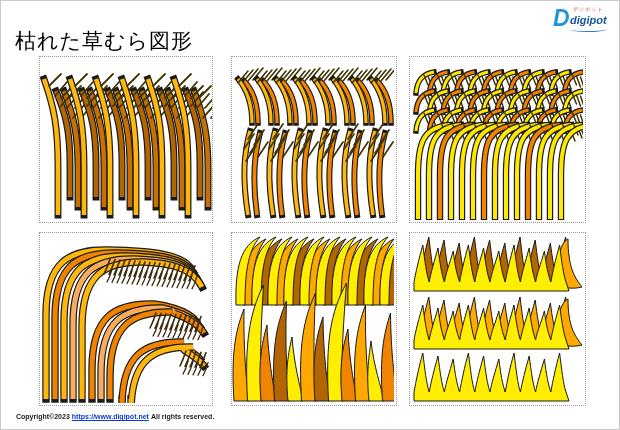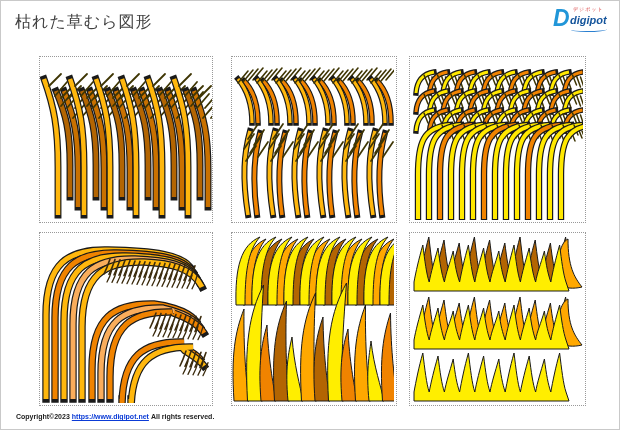--- a/index.html
+++ b/index.html
@@ -2,21 +2,21 @@
 <html><head>
 <meta charset="utf-8">
 <style>
   html,body{margin:0;padding:0;background:#fff;}
   #page{
     position:relative;width:618px;height:428px;background:#ffffff;
     border:1px solid #c9c9c9;overflow:hidden;
     font-family:"Liberation Sans","DejaVu Sans",sans-serif;
   }
   #page-title{
-    position:absolute;left:14px;top:11px;font-size:16px;color:#404040;
+    position:absolute;left:14px;top:26px;font-size:21px;color:#000000;
     letter-spacing:1px;
   }
   #logo{position:absolute;right:8px;top:4px;width:60px;height:28px;cursor:pointer;}
   #logo .kana{position:absolute;left:22px;top:1px;font-size:5px;color:#d63333;letter-spacing:1px;white-space:nowrap;}
   #logo .bigD{position:absolute;left:2px;top:0px;font-size:23px;font-weight:bold;font-style:italic;color:#2196d8;line-height:26px;}
   #logo .rest{position:absolute;left:19px;top:9px;font-size:11px;font-weight:bold;font-style:italic;color:#15559c;letter-spacing:0px;}
   #logo .swoosh{position:absolute;left:20px;top:22px;width:36px;height:4px;
     border-bottom:1.5px solid #2a7fd0;border-radius:0 0 80% 60%;}
   .panel{
     position:absolute;background:#fff;border:1px dotted #999;

